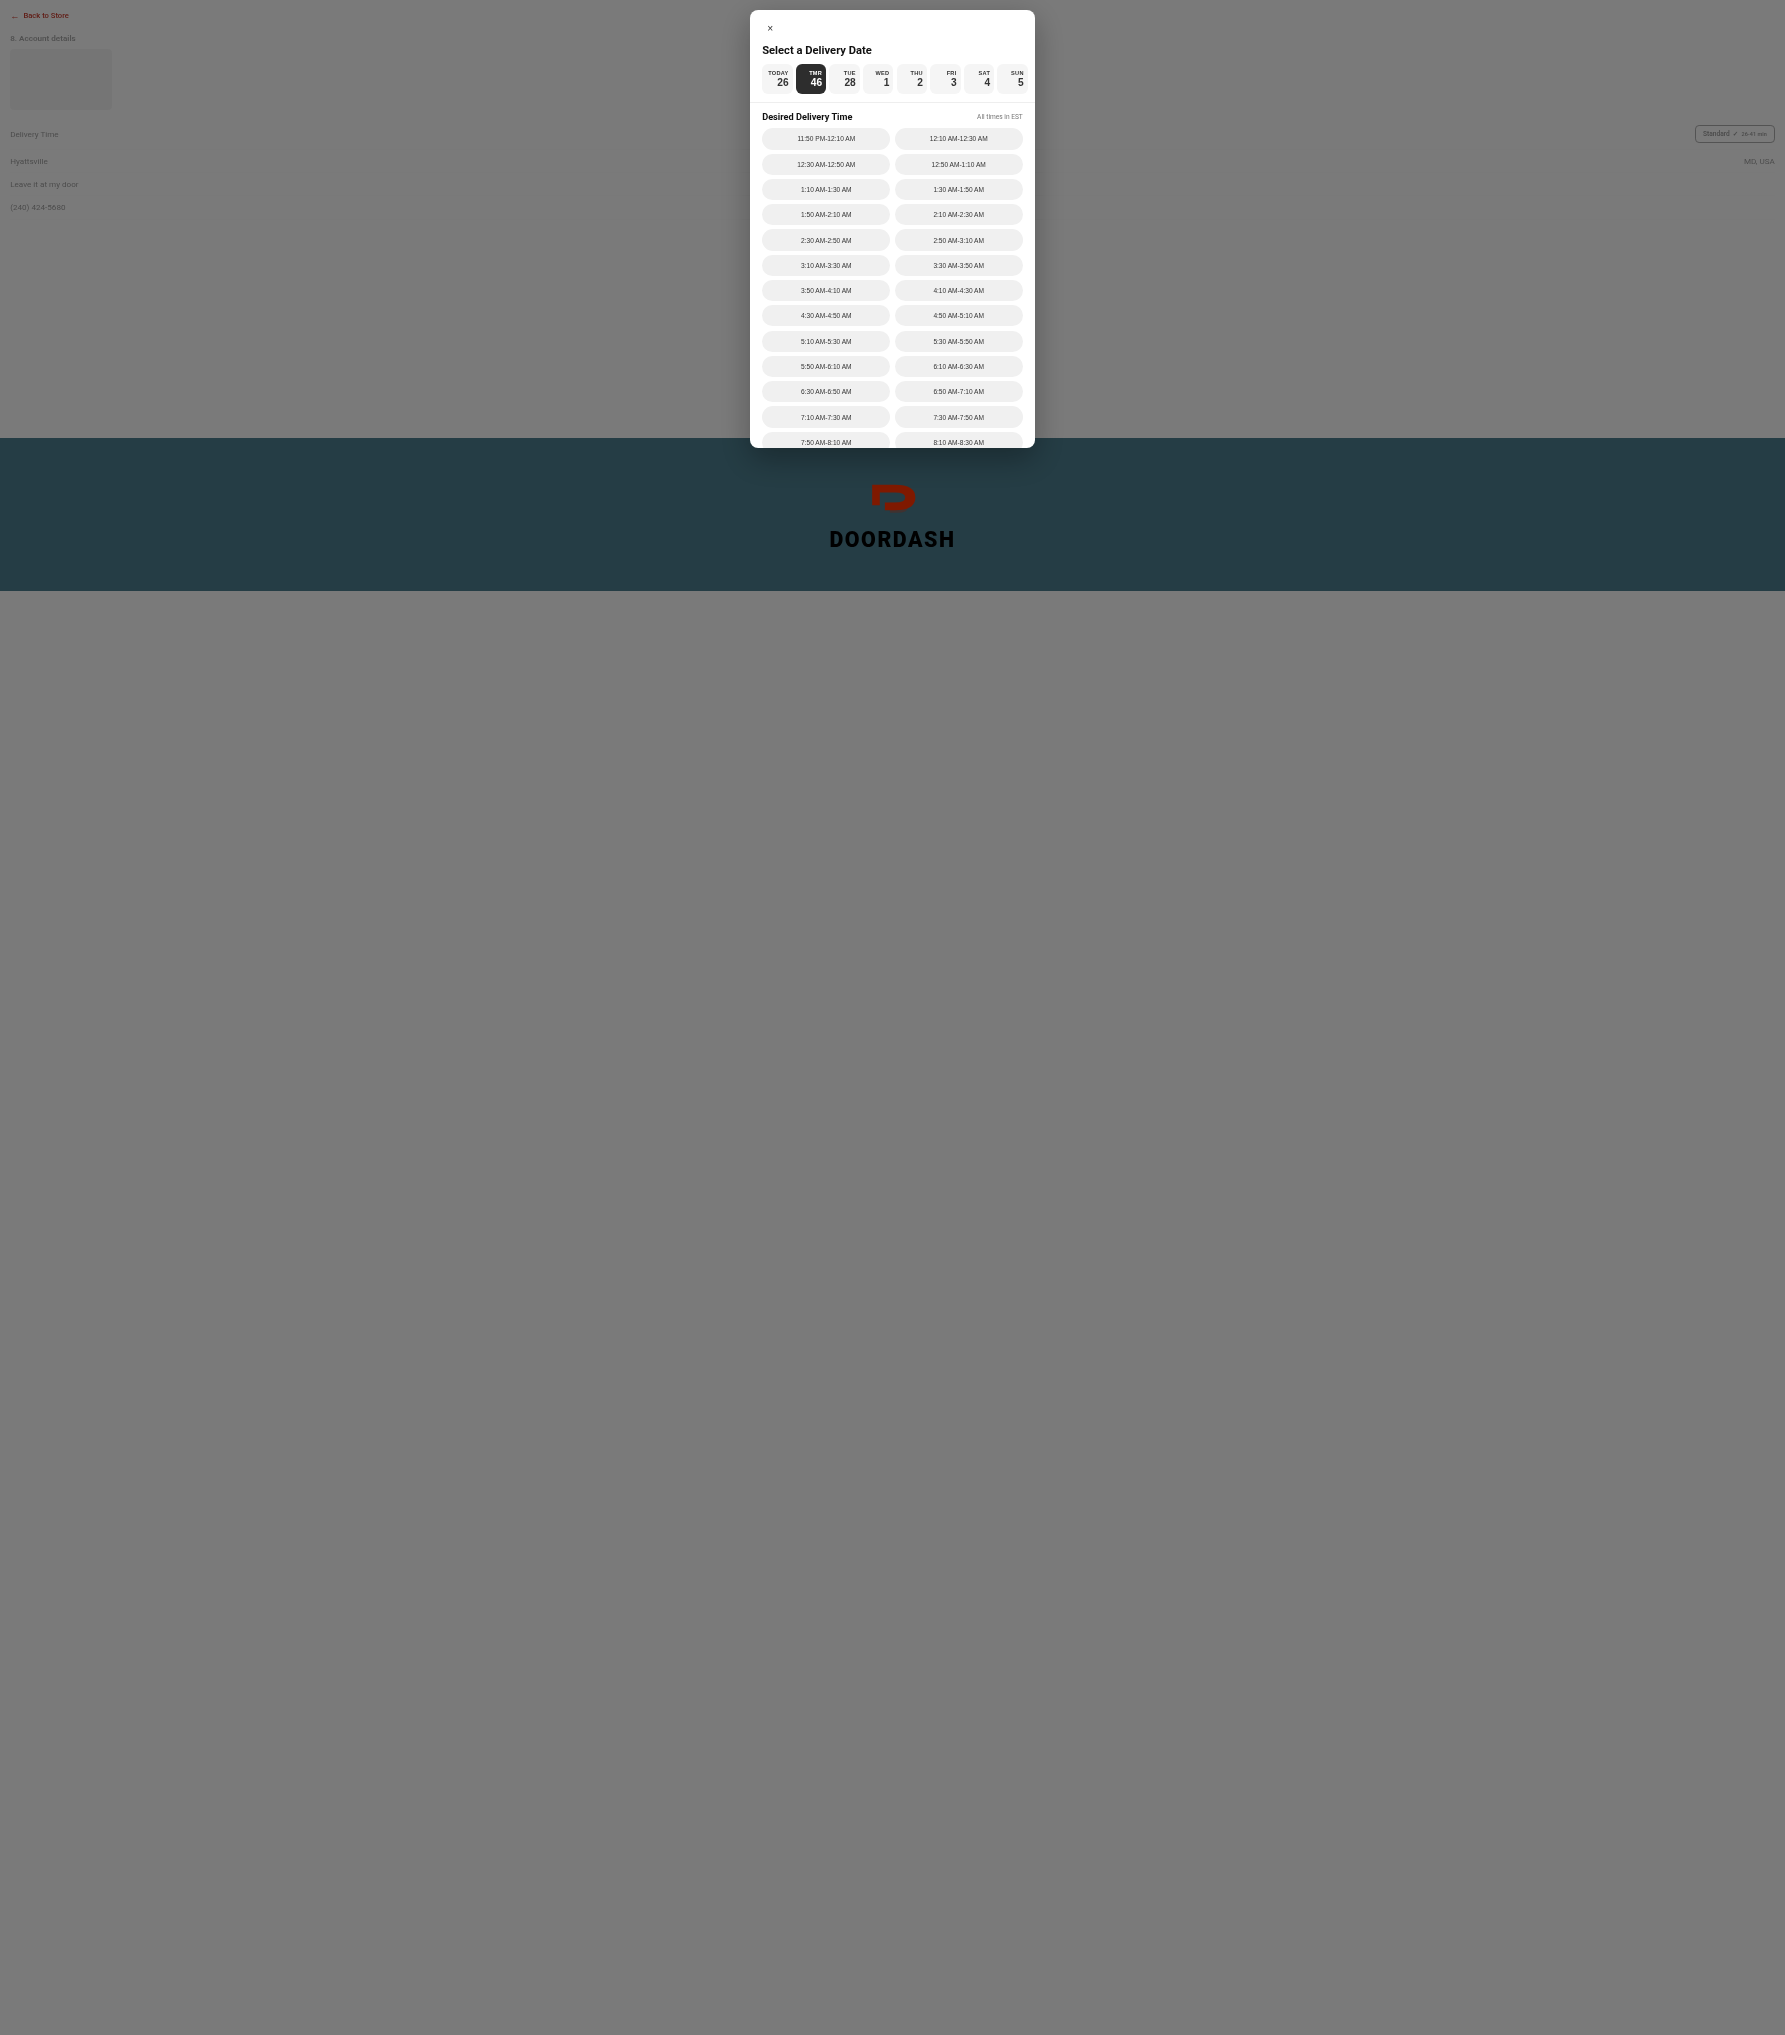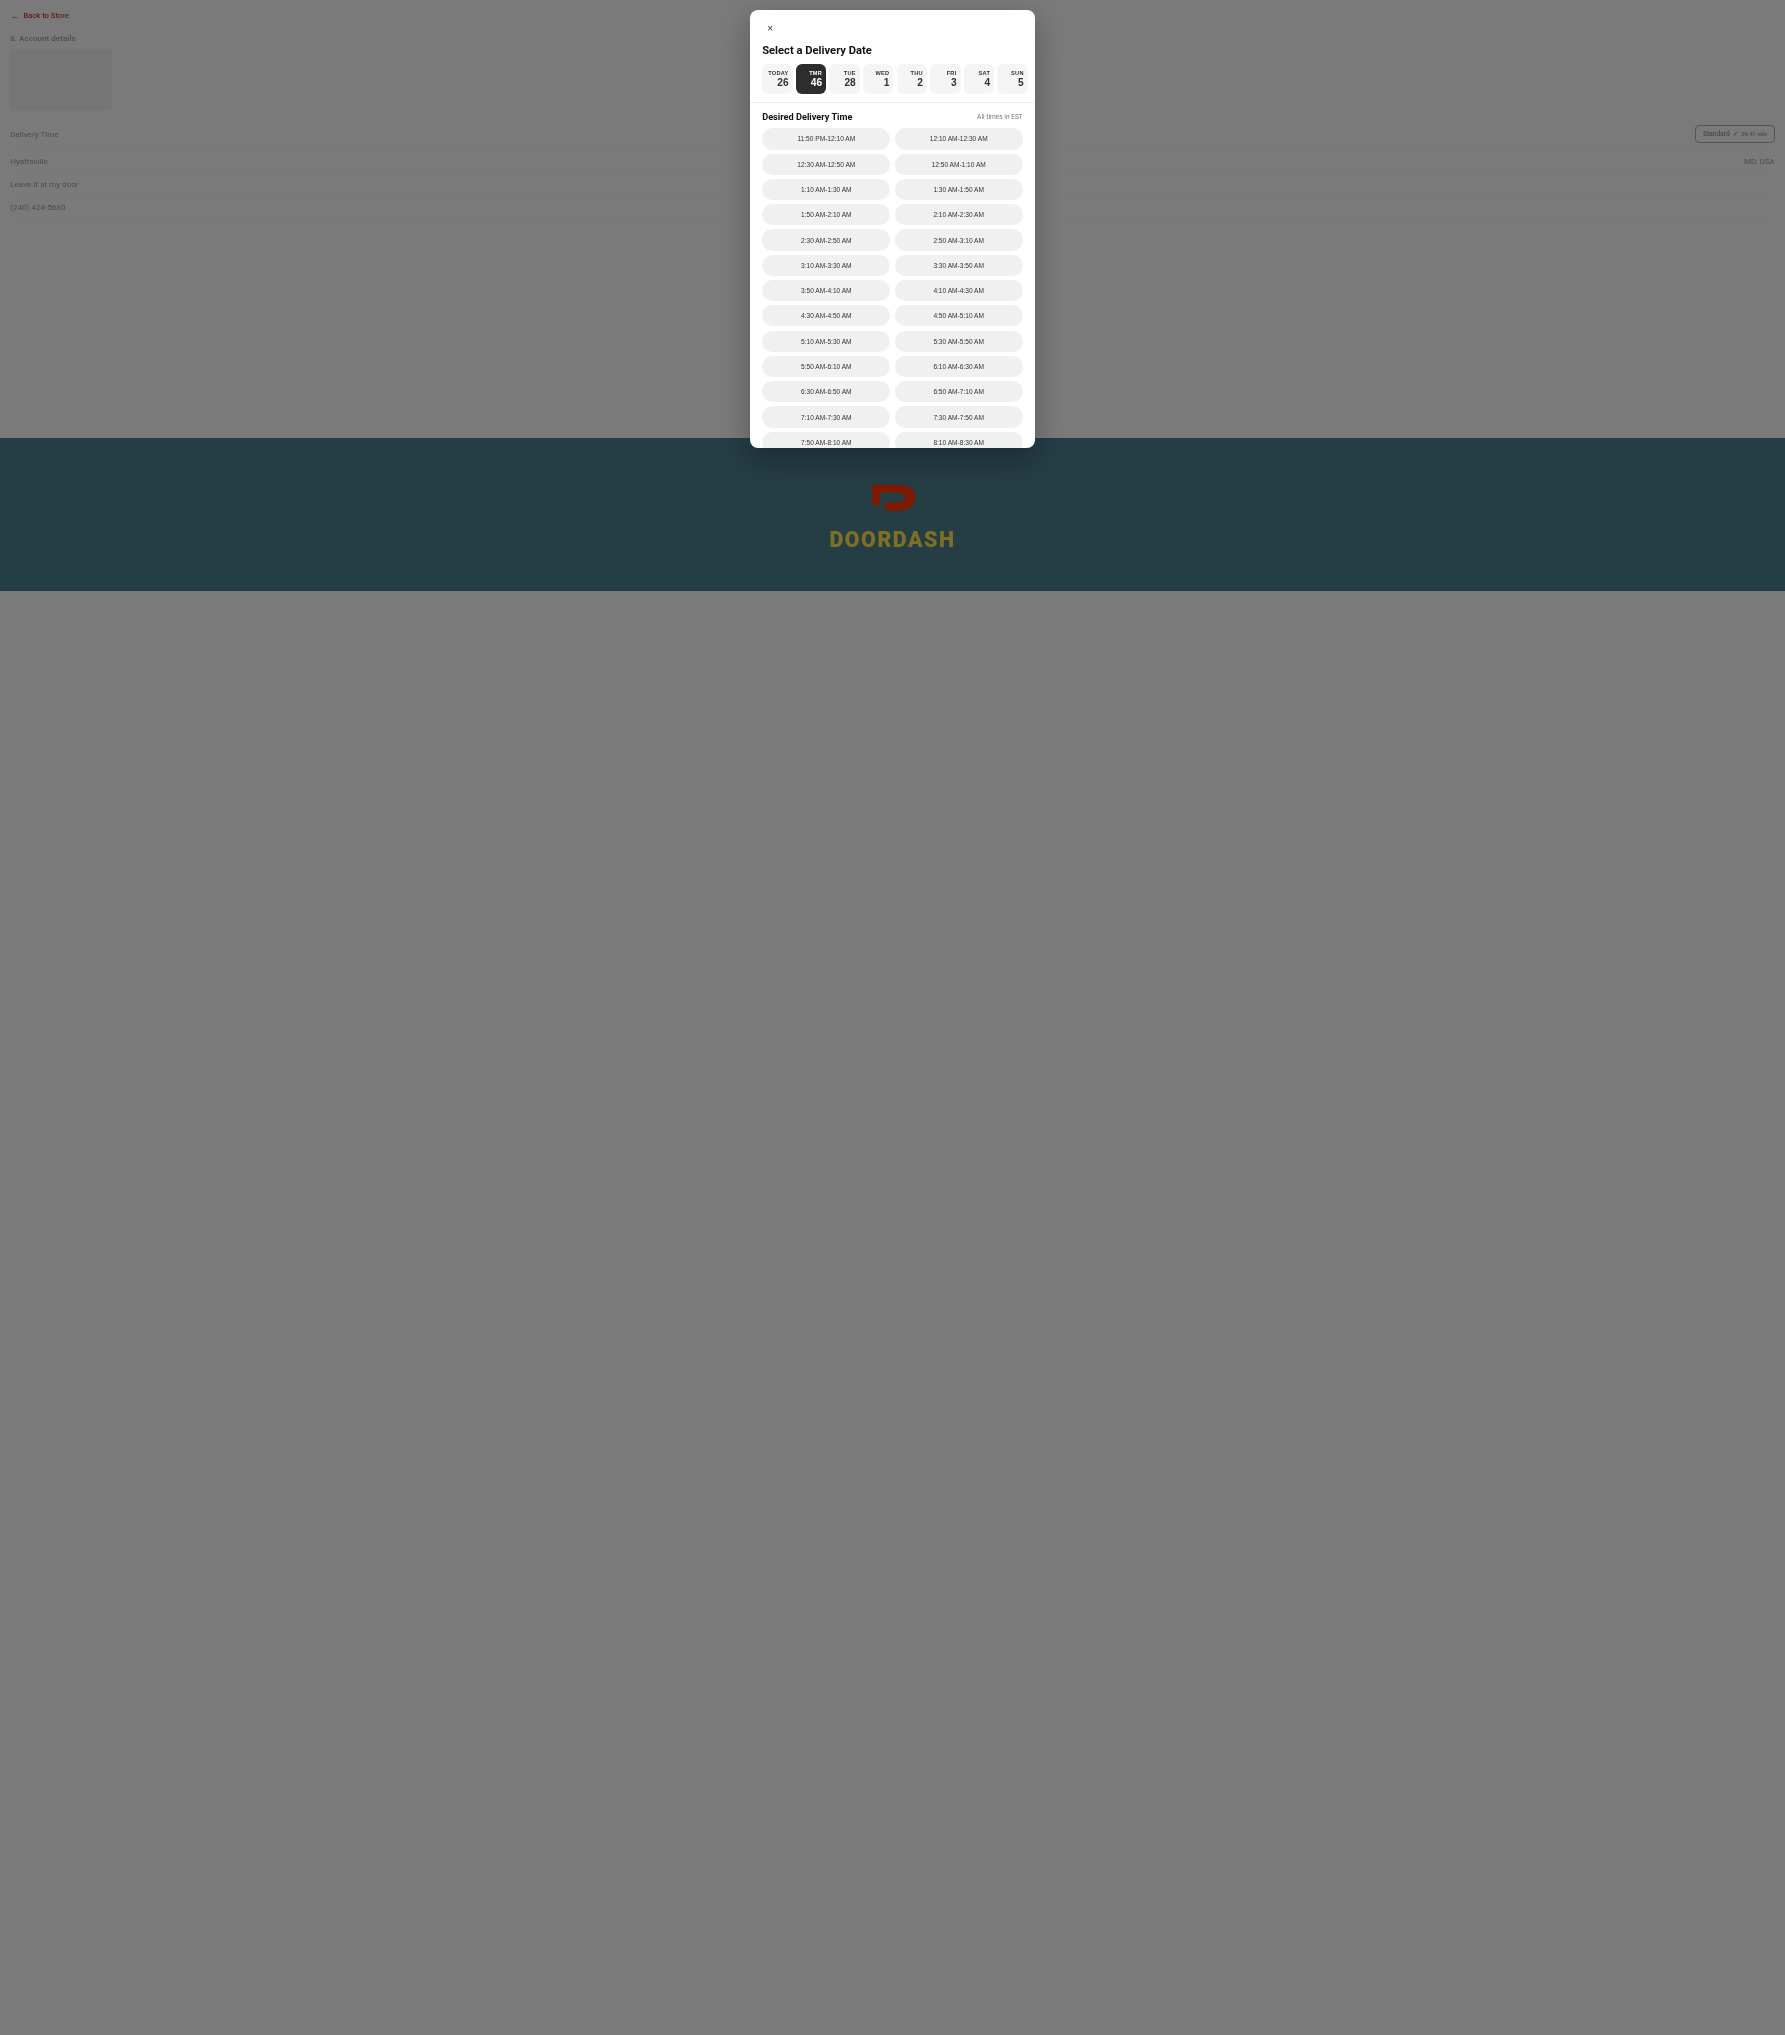--- a/index.html
+++ b/index.html
@@ -203,21 +203,21 @@
     }
 
     .doordash-icon {
       width: 61px;
       height: 41px;
     }
 
     .doordash-wordmark {
       font-size: 21.4px;
       font-weight: 900;
-      color: #fde047;
+      color: #000000;
       letter-spacing: 1.5px;
     }
 
     
     .bg-row {
       display: flex;
       justify-content: space-between;
       align-items: center;
       padding: 6.1px 0;
       border-bottom: 0.5px solid #eee;

